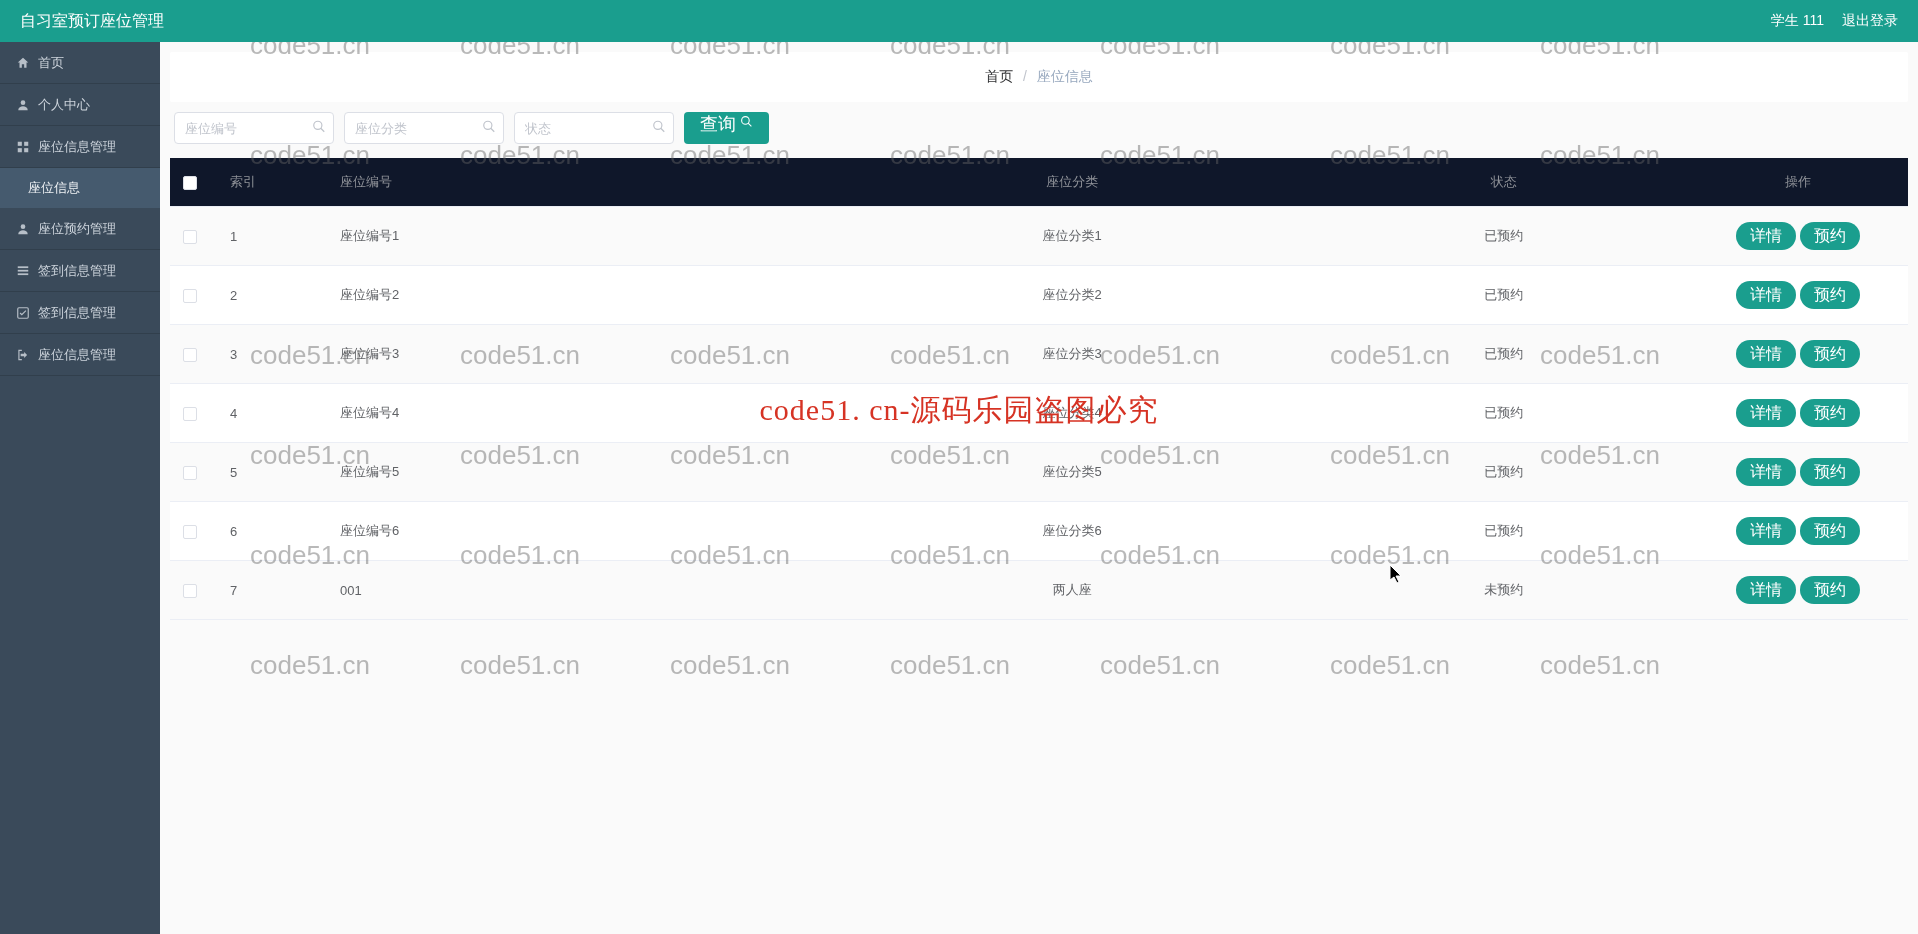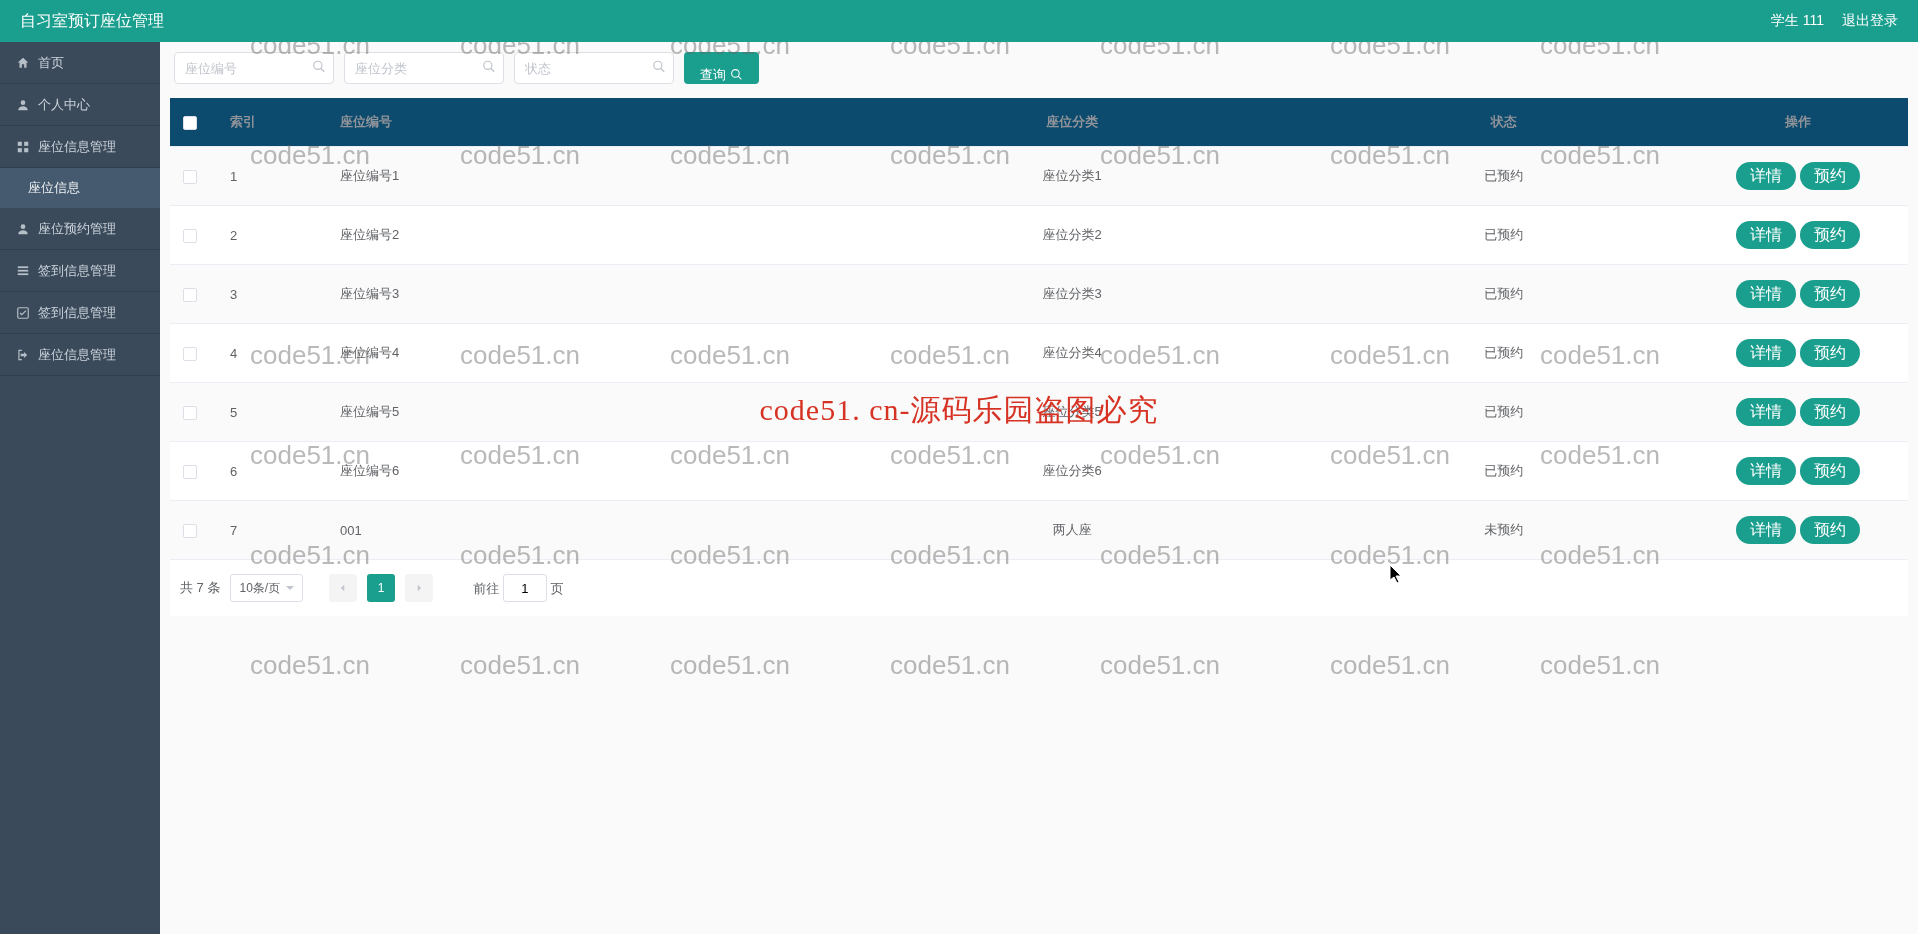--- a/index.html
+++ b/index.html
@@ -20,25 +20,25 @@
 .content-area { flex: 1; padding: 10px; overflow: auto; background: #fafafa; }
 .breadcrumb-card { background: #fff; padding: 16px 0; text-align: center; border-radius: 2px; margin-bottom: 10px; font-size: 14px; }
 .breadcrumb-card .home { color: #303133; font-weight: 500; }
 .breadcrumb-card .sep { color: #c0c4cc; margin: 0 6px; }
 .breadcrumb-card .cur { color: #97a8be; }
 .filter-bar { display: flex; gap: 10px; margin-bottom: 14px; padding: 0 4px; }
 .search-input { position: relative; width: 160px; }
 .search-input input { width: 100%; height: 32px; border: 1px solid #dcdfe6; border-radius: 4px; padding: 0 28px 0 10px; font-size: 13px; outline: none; }
 .search-input input::placeholder { color: #c0c4cc; }
 .search-icon { position: absolute; right: 8px; top: 50%; transform: translateY(-50%); color: #c0c4cc; pointer-events: none; }
-.btn-query { height: 32px; padding: 0 16px; background: #1a9e8e; color: #fff; border: none; border-radius: 4px; cursor: pointer; font-size: 13px; display: inline-flex; align-items: flex-end; gap: 4px; }
+.btn-query { height: 32px; padding: 0 16px; background: #1a9e8e; color: #fff; border: none; border-radius: 4px; cursor: pointer; font-size: 18px; display: inline-flex; align-items: flex-start; gap: 4px; }
 .table-card { background: #fff; border-radius: 2px; padding: 0; }
 table { width: 100%; border-collapse: collapse; }
 th, td { padding: 15px 10px; text-align: left; font-size: 13px; border-bottom: 1px solid #ebeef5; }
-th { color: #909399; font-weight: 700; background: #0c4a6e; }
+th { color: #909399; font-weight: 400; background: #0f172a; }
 td { color: #606266; }
 tr:nth-child(odd) td { background: #fafafa; }
 tr:nth-child(even) td { background: #fff; }
 .col-check { width: 40px; text-align: center; }
 .col-index { width: 120px; padding-left: 20px; }
 .col-action { text-align: center; width: 220px; }
 .col-center { text-align: center; }
 .checkbox { width: 14px; height: 14px; border: 1px solid #dcdfe6; border-radius: 2px; display: inline-block; vertical-align: middle; background: #fff; cursor: pointer; }
 .btn-small { display: inline-block; height: 28px; line-height: 28px; padding: 0 14px; background: #1a9e8e; color: #fff; border: none; border-radius: 14px; font-size: 16px; cursor: pointer; margin: 0 2px; }
 .pagination { display: flex; align-items: center; gap: 10px; padding: 14px 10px; font-size: 13px; color: #606266; }
@@ -134,20 +134,25 @@
       <span class="sidebar-icon">
         <svg width="14" height="14" viewBox="0 0 24 24" fill="currentColor">
             <path d="M10 3H4v18h6v-2H6V5h4zM14 7l5 5-5 5v-3H8v-4h6z"></path>
           </svg>
       </span>
       <span>座位信息管理</span>
     </div>
   </div>
 
   <div class="content-area">
+    <div class="breadcrumb-card">
+      <span class="home">首页</span>
+      <span class="sep">/</span>
+      <span class="cur">座位信息</span>
+    </div>
 
     <div class="filter-bar">
       <div class="search-input">
         <input type="text" placeholder="座位编号" style="">
         <span class="search-icon">
           <svg width="14" height="14" viewBox="0 0 24 24" fill="none" stroke="currentColor" stroke-width="2">
               <circle cx="10" cy="10" r="7"></circle>
               <line x1="21" y1="21" x2="15" y2="15"></line>
             </svg>
         </span>
@@ -246,44 +251,20 @@
               <td class="col-check"><span class="checkbox"></span></td>
               <td class="col-index">7</td>
               <td>001</td>
               <td class="col-center">两人座</td>
               <td class="col-center">未预约</td>
               <td class="col-action"><button class="btn-small">详情</button><button class="btn-small">预约</button></td>
             </tr>
           </tbody>
       </table>
 
-      <div class="pagination">
-        <span>共 7 条</span>
-        <span class="page-select">
-          <span>10条/页</span>
-        </span>
-        <span style="width:6px"></span>
-        <span class="page-btn disabled">
-          <svg width="10" height="10" viewBox="0 0 24 24" fill="currentColor">
-              <path d="M15 4l-8 8 8 8z"></path>
-            </svg>
-        </span>
-        <span class="page-btn active">1</span>
-        <span class="page-btn disabled">
-          <svg width="10" height="10" viewBox="0 0 24 24" fill="currentColor">
-              <path d="M9 4l8 8-8 8z"></path>
-            </svg>
-        </span>
-        <span style="width:20px"></span>
-        <span class="page-jump">
-          <span>前往</span>
-          <input type="text" value="1" style="">
-          <span>页</span>
-        </span>
-      </div>
     </div>
   </div>
 </div>
 
 <div class="watermark" id="watermark">
     <span class="wm-text" style="left: 30px; top: 30px;">code51.cn</span>
     <span class="wm-text" style="left: 250px; top: 30px;">code51.cn</span>
     <span class="wm-text" style="left: 460px; top: 30px;">code51.cn</span>
     <span class="wm-text" style="left: 670px; top: 30px;">code51.cn</span>
     <span class="wm-text" style="left: 890px; top: 30px;">code51.cn</span>

